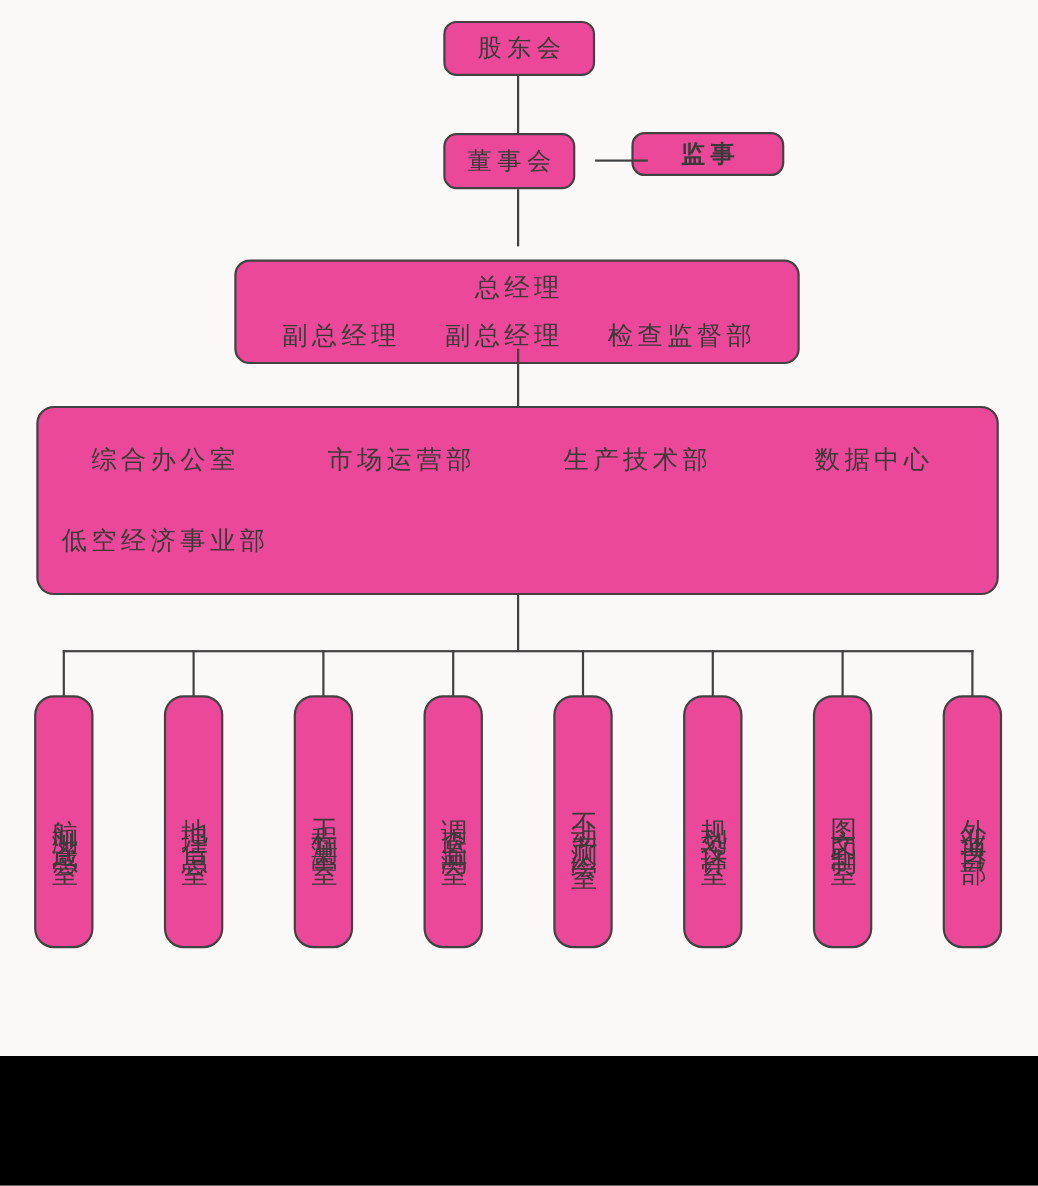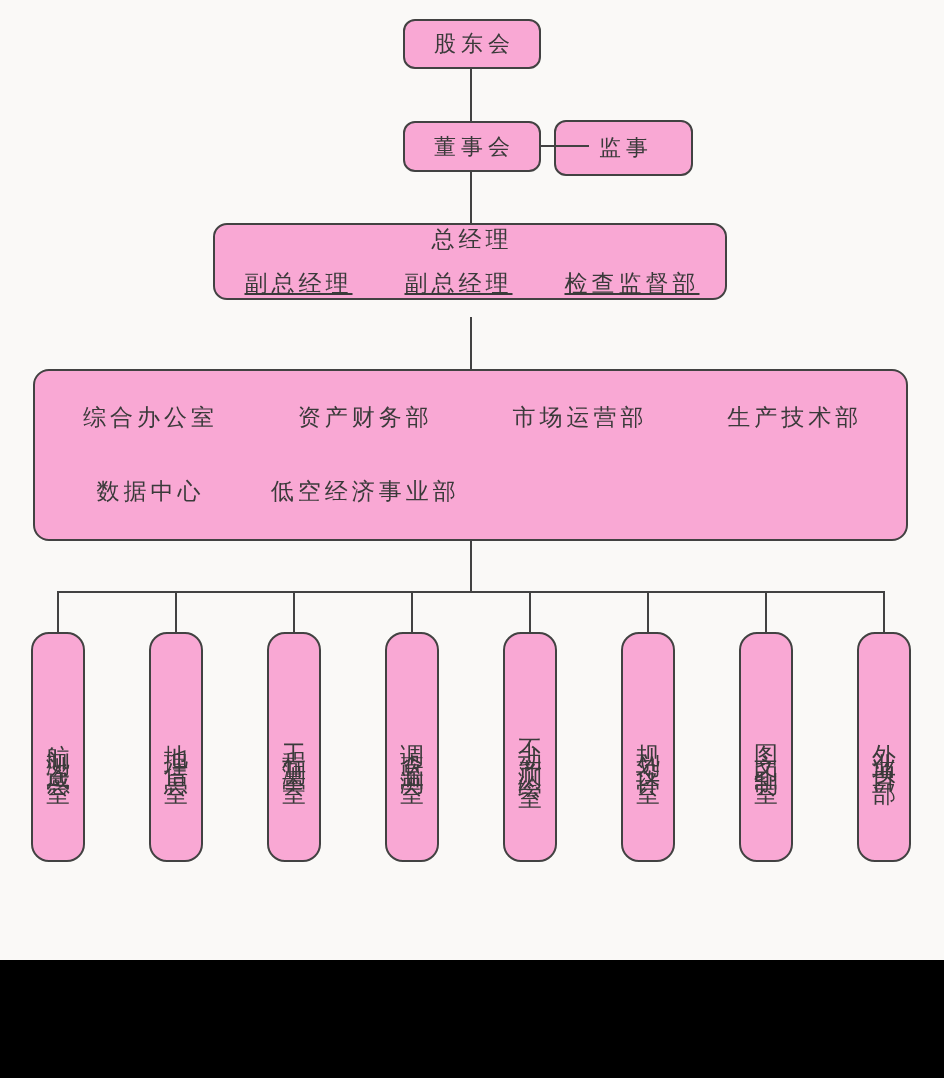--- a/index.html
+++ b/index.html
@@ -6,21 +6,21 @@
   .canvas{
     position:relative;
     width:944px;height:1078px;
     background:#faf9f7;
     font-family:"Liberation Sans","DejaVu Sans",sans-serif;
     color:#3a3a3a;
     overflow:hidden;
   }
   .node{
     position:absolute;
-    background:#f9a8d4;
+    background:#ec4899;
     border:2px solid #424242;
     box-sizing:border-box;
     display:flex;
     align-items:center;
     justify-content:center;
     text-align:center;
   }
   .node span{display:inline-block;}
   .small{
     border-radius:12px;
@@ -30,23 +30,22 @@
   .small span{margin-right:-5px;}
   .gm{
     border-radius:14px;
     flex-direction:column;
     gap:13px;
     font-size:23px;
     letter-spacing:4px;
   }
   .gm-line2{
     display:flex;
-    gap:56px;
+    gap:44px;
     justify-content:flex-start;
-    text-decoration:underline;
   }
   .gm span{margin-right:-4px;}
   .depts{
     border-radius:16px;
     display:grid;
     grid-template-columns:repeat(4,1fr);
     grid-template-rows:1fr 1fr;
     align-items:center;
     justify-items:center;
     font-size:23px;
@@ -80,42 +79,41 @@
 </style>
 </head>
 <body>
 
 <div class="canvas">
 
   <div class="node small" style="left:403px;top:19px;width:138px;height:50px;">
     <span>股东会</span>
   </div>
 
-  <div class="node small" style="left:403px;top:121px;width:138px;height:51px;">
+  <div class="node small" style="left:403px;top:121px;width:120px;height:51px;">
     <span>董事会</span>
   </div>
 
-  <div class="node small" style="left:554px;top:120px;width:139px;height:56px;">
+  <div class="node small" style="left:574px;top:120px;width:139px;height:40px;font-weight:bold;">
     <span>监事</span>
   </div>
 
-  <div class="node gm" style="left:213px;top:223px;width:514px;height:77px;">
+  <div class="node gm" style="left:213px;top:236px;width:514px;height:95px;">
     <div class="gm-line1">
       <span>总经理</span>
     </div>
     <div class="gm-line2">
       <span>副总经理</span>
       <span>副总经理</span>
       <span>检查监督部</span>
     </div>
   </div>
 
   <div class="node depts" style="left:33px;top:369px;width:875px;height:172px;">
     <div class="dept-cell">综合办公室</div>
-    <div class="dept-cell">资产财务部</div>
     <div class="dept-cell">市场运营部</div>
     <div class="dept-cell">生产技术部</div>
     <div class="dept-cell">数据中心</div>
     <div class="dept-cell">低空经济事业部</div>
   </div>
 
   <div class="vline" style="left:470px;top:69px;height:53px;"></div>
   <div class="hline" style="left:541px;top:145px;width:48px;"></div>
   <div class="vline" style="left:470px;top:172px;height:52px;"></div>
   <div class="vline" style="left:470px;top:317px;height:53px;"></div>

